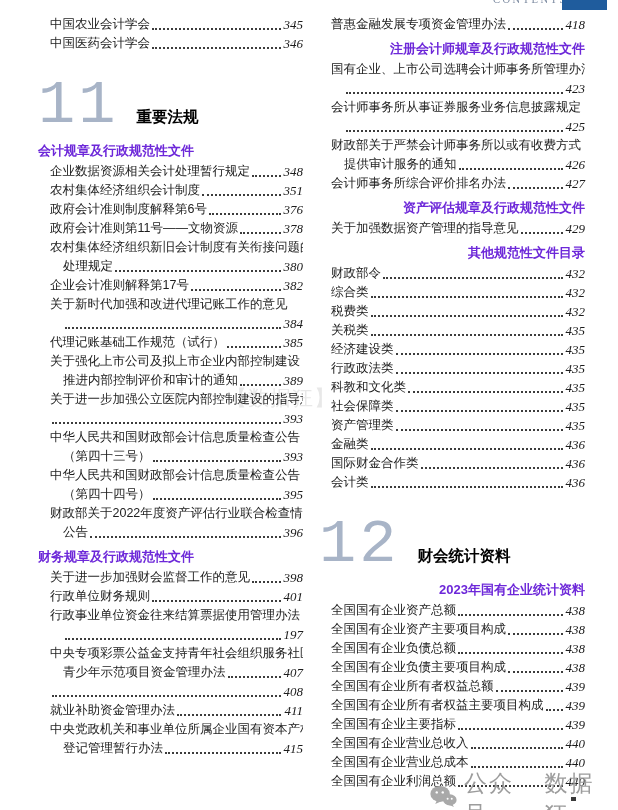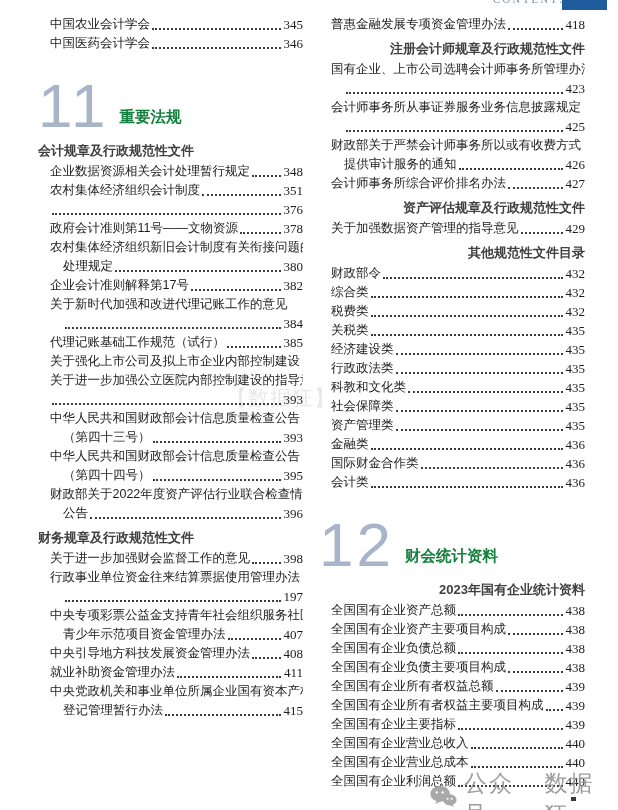--- a/index.html
+++ b/index.html
@@ -17,26 +17,26 @@
   
   .col{position:absolute;top:0;padding-top:15px;}
   .col-left{left:38px;width:265px;}
   .col-right{left:319px;width:266px;text-align:right;}
   
   .toc-line{display:flex;align-items:flex-end;font-size:12.5px;line-height:19px;white-space:nowrap;}
   .indent-1{padding-left:12px;}
   .indent-2{padding-left:25px;}
   .toc-text{overflow:hidden;}
   .leader{flex:1 1 auto;min-width:6px;border-bottom:2px dotted #3c3c3c;margin:0 3px 4px 2px;height:0;}
-  .pageno{font-family:"Liberation Serif", serif;font-size:13px;color:#1c1c1c;}
-  .heading{font-weight:700;font-size:13px;line-height:19px;margin:5px 0 2px;color:#404040;}
+  .pageno{font-family:"Liberation Serif", serif;font-size:13px;color:#1c1c1c;font-style:italic;}
+  .heading{font-weight:700;font-size:13px;line-height:19px;margin:5px 0 2px;color:#6d28d9;}
   
   .chapter{display:flex;align-items:flex-end;margin:28px 0 10px 0;}
-  .chapter-num{font-family:Liberation Sans, sans-serif;font-size:62px;line-height:50px;color:#a8b4c7;letter-spacing:3px;}
-  .chapter-title{font-weight:700;font-size:15.5px;color:#15803d;margin:0 0 3px 11px;}
+  .chapter-num{font-family:Liberation Mono, monospace;font-size:62px;line-height:50px;color:#a8b4c7;letter-spacing:3px;}
+  .chapter-title{font-weight:700;font-size:15.5px;color:#000000;margin:0 0 3px 18px;}
   
   .wm-center{position:absolute;left:226px;top:384px;font-size:21px;letter-spacing:1px;
     color:rgba(90,90,90,0.14);z-index:4;pointer-events:none;}
   .wm-bottom{position:absolute;left:430px;top:768px;display:flex;align-items:center;gap:7px;
     color:rgba(148,148,148,0.92);font-size:23px;letter-spacing:2px;z-index:5;pointer-events:none;}
   .wm-bottom .wicon{display:inline-block;}
   .mark-br{position:absolute;left:571px;top:797px;width:5px;height:4px;background:#3a3a3a;z-index:6;}
 </style>
 </head>
 <body>
@@ -66,20 +66,21 @@
         <span class="toc-text">企业数据资源相关会计处理暂行规定</span>
         <span class="leader"></span>
         <span class="pageno">348</span>
       </div>
       <div class="toc-line indent-1">
         <span class="toc-text">农村集体经济组织会计制度</span>
         <span class="leader"></span>
         <span class="pageno">351</span>
       </div>
       <div class="toc-line indent-1">
+        <span class="toc-text">政府会计准则制度解释第6号</span>
         <span class="leader"></span>
         <span class="pageno">376</span>
       </div>
       <div class="toc-line indent-1">
         <span class="toc-text">政府会计准则第11号——文物资源</span>
         <span class="leader"></span>
         <span class="pageno">378</span>
       </div>
       <div class="toc-line indent-1">
         <span class="toc-text">农村集体经济组织新旧会计制度有关衔接问题的</span>
@@ -103,20 +104,25 @@
         <span class="pageno">384</span>
       </div>
       <div class="toc-line indent-1">
         <span class="toc-text">代理记账基础工作规范（试行）</span>
         <span class="leader"></span>
         <span class="pageno">385</span>
       </div>
       <div class="toc-line indent-1">
         <span class="toc-text">关于强化上市公司及拟上市企业内部控制建设</span>
       </div>
+      <div class="toc-line indent-2">
+        <span class="toc-text">推进内部控制评价和审计的通知</span>
+        <span class="leader"></span>
+        <span class="pageno">389</span>
+      </div>
       <div class="toc-line indent-1">
         <span class="toc-text">关于进一步加强公立医院内部控制建设的指导意见</span>
       </div>
       <div class="toc-line indent-1">
         <span class="leader"></span>
         <span class="pageno">393</span>
       </div>
       <div class="toc-line indent-1">
         <span class="toc-text">中华人民共和国财政部会计信息质量检查公告</span>
       </div>
@@ -141,37 +147,41 @@
         <span class="leader"></span>
         <span class="pageno">396</span>
       </div>
       <div class="heading">财务规章及行政规范性文件</div>
       <div class="toc-line indent-1">
         <span class="toc-text">关于进一步加强财会监督工作的意见</span>
         <span class="leader"></span>
         <span class="pageno">398</span>
       </div>
       <div class="toc-line indent-1">
+        <span class="toc-text">行政单位财务规则</span>
+        <span class="leader"></span>
+        <span class="pageno">401</span>
+      </div>
+      <div class="toc-line indent-1">
         <span class="toc-text">行政事业单位资金往来结算票据使用管理办法</span>
       </div>
       <div class="toc-line indent-2">
         <span class="toc-text"></span>
         <span class="leader"></span>
         <span class="pageno">197</span>
       </div>
       <div class="toc-line indent-1">
         <span class="toc-text">中央专项彩票公益金支持青年社会组织服务社区</span>
       </div>
       <div class="toc-line indent-2">
         <span class="toc-text">青少年示范项目资金管理办法</span>
         <span class="leader"></span>
         <span class="pageno">407</span>
       </div>
       <div class="toc-line indent-1">
-        <span class="toc-text">中央引导地方科技发展资金管理办法</span>
         <span class="leader"></span>
         <span class="pageno">408</span>
       </div>
       <div class="toc-line indent-1">
         <span class="toc-text">就业补助资金管理办法</span>
         <span class="leader"></span>
         <span class="pageno">411</span>
       </div>
       <div class="toc-line indent-1">
         <span class="toc-text">中央党政机关和事业单位所属企业国有资本产权</span>

